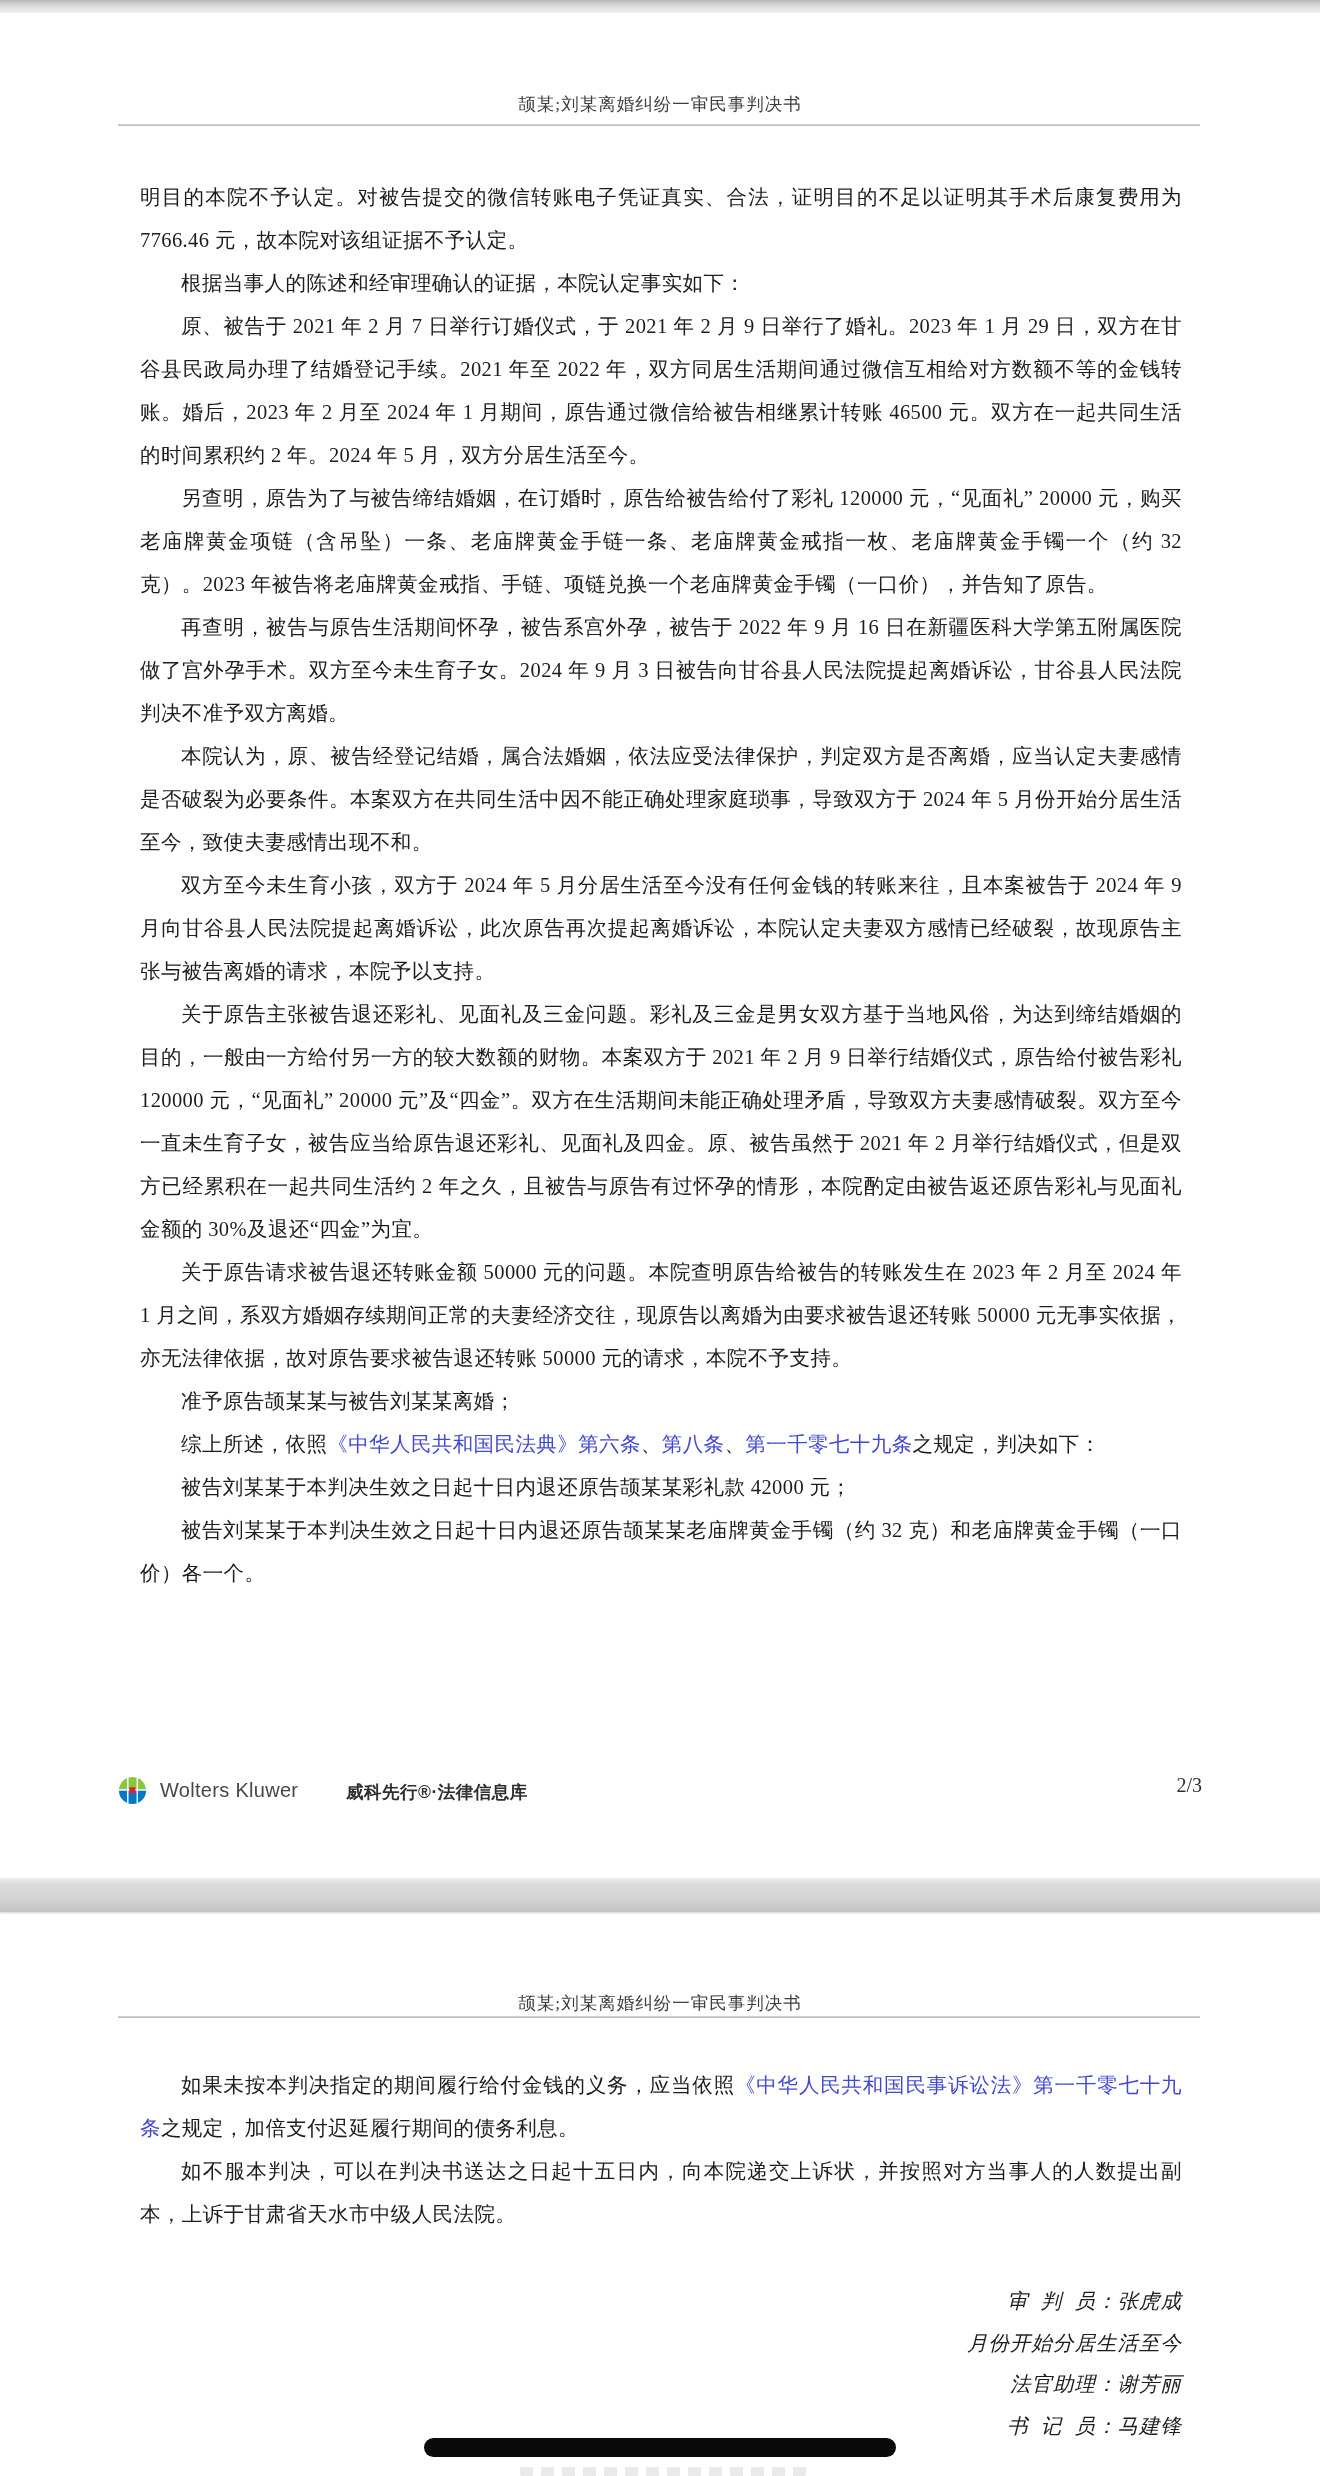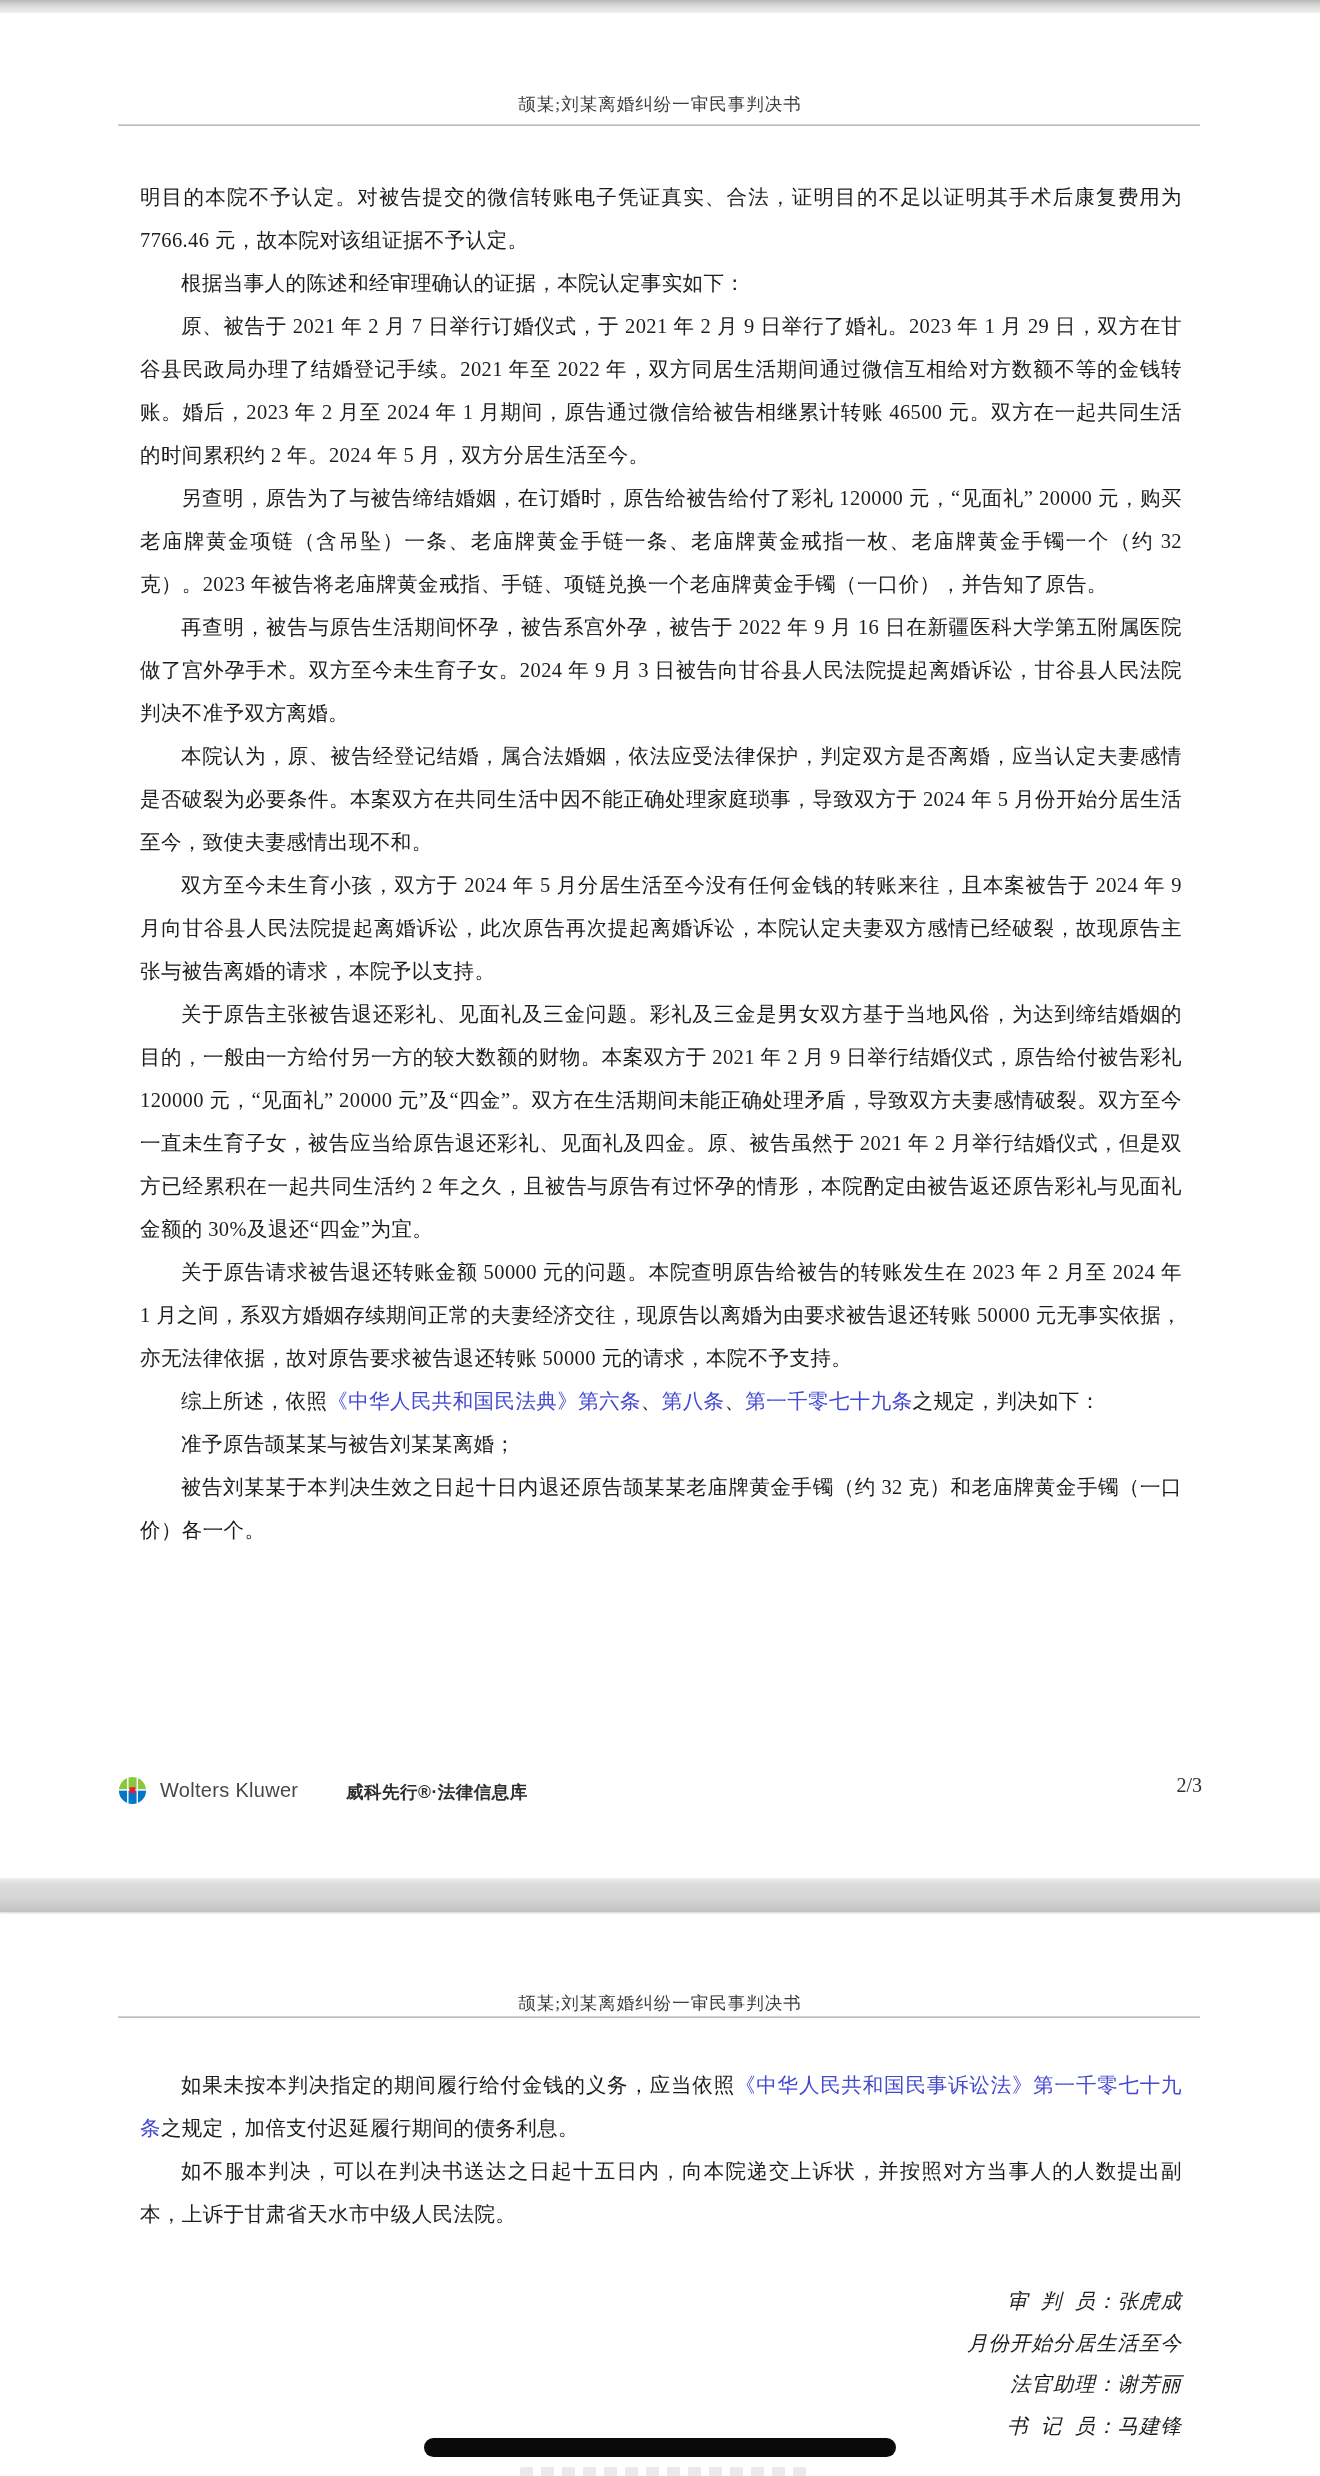--- a/index.html
+++ b/index.html
@@ -61,22 +61,23 @@
   <div class="body-block body-1">
       <p class="noindent">明目的本院不予认定。对被告提交的微信转账电子凭证真实、合法，证明目的不足以证明其手术后康复费用为 7766.46 元，故本院对该组证据不予认定。</p>
       <p>根据当事人的陈述和经审理确认的证据，本院认定事实如下：</p>
       <p>原、被告于 2021 年 2 月 7 日举行订婚仪式，于 2021 年 2 月 9 日举行了婚礼。2023 年 1 月 29 日，双方在甘谷县民政局办理了结婚登记手续。2021 年至 2022 年，双方同居生活期间通过微信互相给对方数额不等的金钱转账。婚后，2023 年 2 月至 2024 年 1 月期间，原告通过微信给被告相继累计转账 46500 元。双方在一起共同生活的时间累积约 2 年。2024 年 5 月，双方分居生活至今。</p>
       <p>另查明，原告为了与被告缔结婚姻，在订婚时，原告给被告给付了彩礼 120000 元，“见面礼” 20000 元，购买老庙牌黄金项链（含吊坠）一条、老庙牌黄金手链一条、老庙牌黄金戒指一枚、老庙牌黄金手镯一个（约 32 克）。2023 年被告将老庙牌黄金戒指、手链、项链兑换一个老庙牌黄金手镯（一口价），并告知了原告。</p>
       <p>再查明，被告与原告生活期间怀孕，被告系宫外孕，被告于 2022 年 9 月 16 日在新疆医科大学第五附属医院做了宫外孕手术。双方至今未生育子女。2024 年 9 月 3 日被告向甘谷县人民法院提起离婚诉讼，甘谷县人民法院判决不准予双方离婚。</p>
       <p>本院认为，原、被告经登记结婚，属合法婚姻，依法应受法律保护，判定双方是否离婚，应当认定夫妻感情是否破裂为必要条件。本案双方在共同生活中因不能正确处理家庭琐事，导致双方于 2024 年 5 月份开始分居生活至今，致使夫妻感情出现不和。</p>
       <p>双方至今未生育小孩，双方于 2024 年 5 月分居生活至今没有任何金钱的转账来往，且本案被告于 2024 年 9 月向甘谷县人民法院提起离婚诉讼，此次原告再次提起离婚诉讼，本院认定夫妻双方感情已经破裂，故现原告主张与被告离婚的请求，本院予以支持。</p>
       <p>关于原告主张被告退还彩礼、见面礼及三金问题。彩礼及三金是男女双方基于当地风俗，为达到缔结婚姻的目的，一般由一方给付另一方的较大数额的财物。本案双方于 2021 年 2 月 9 日举行结婚仪式，原告给付被告彩礼 120000 元，“见面礼” 20000 元”及“四金”。双方在生活期间未能正确处理矛盾，导致双方夫妻感情破裂。双方至今一直未生育子女，被告应当给原告退还彩礼、见面礼及四金。原、被告虽然于 2021 年 2 月举行结婚仪式，但是双方已经累积在一起共同生活约 2 年之久，且被告与原告有过怀孕的情形，本院酌定由被告返还原告彩礼与见面礼金额的 30%及退还“四金”为宜。</p>
       <p>关于原告请求被告退还转账金额 50000 元的问题。本院查明原告给被告的转账发生在 2023 年 2 月至 2024 年 1 月之间，系双方婚姻存续期间正常的夫妻经济交往，现原告以离婚为由要求被告退还转账 50000 元无事实依据，亦无法律依据，故对原告要求被告退还转账 50000 元的请求，本院不予支持。</p>
+      <p>准予原告颉某某与被告刘某某离婚；</p>
       <p>综上所述，依照<span class="statute-link">《中华人民共和国民法典》</span><span class="statute-link">第六条</span>、<span class="statute-link">第八条</span>、<span class="statute-link">第一千零七十九条</span>之规定，判决如下：</p>
-      <p>准予原告颉某某与被告刘某某离婚；</p>
+      <p>被告刘某某于本判决生效之日起十日内退还原告颉某某彩礼款 42000 元；</p>
       <p>被告刘某某于本判决生效之日起十日内退还原告颉某某老庙牌黄金手镯（约 32 克）和老庙牌黄金手镯（一口价）各一个。</p>
     </div>
 
   <div class="page-footer">
     <svg class="wk-logo" viewBox="0 0 32 32">
       <defs>
           <clipPath id="wkc">
             <circle cx="16" cy="16" r="15"></circle>
           </clipPath>
         </defs>

